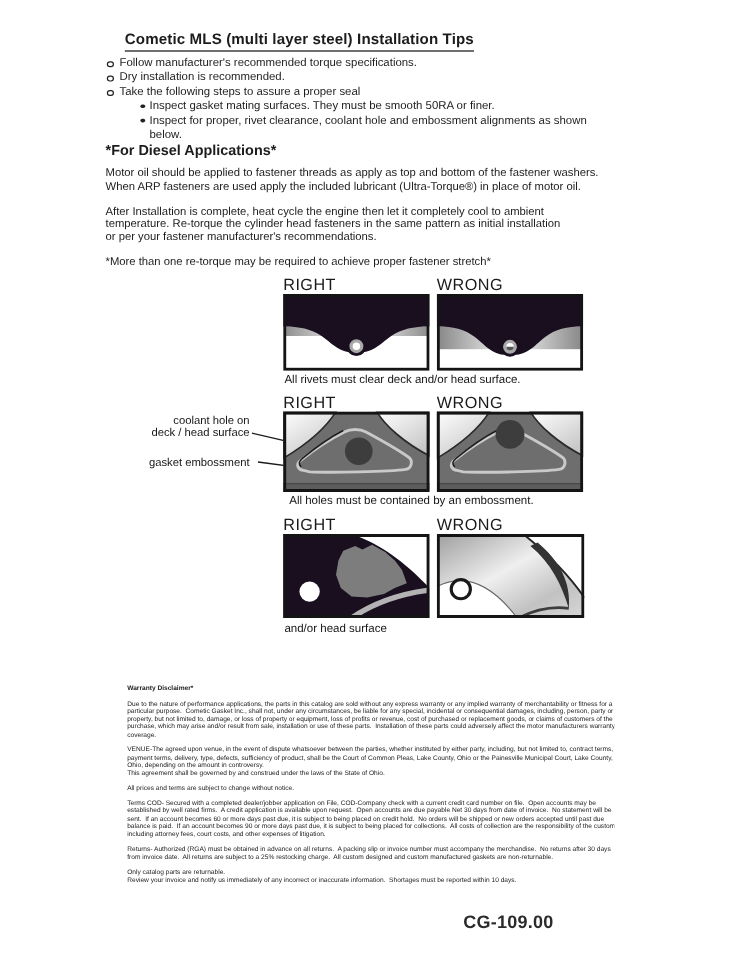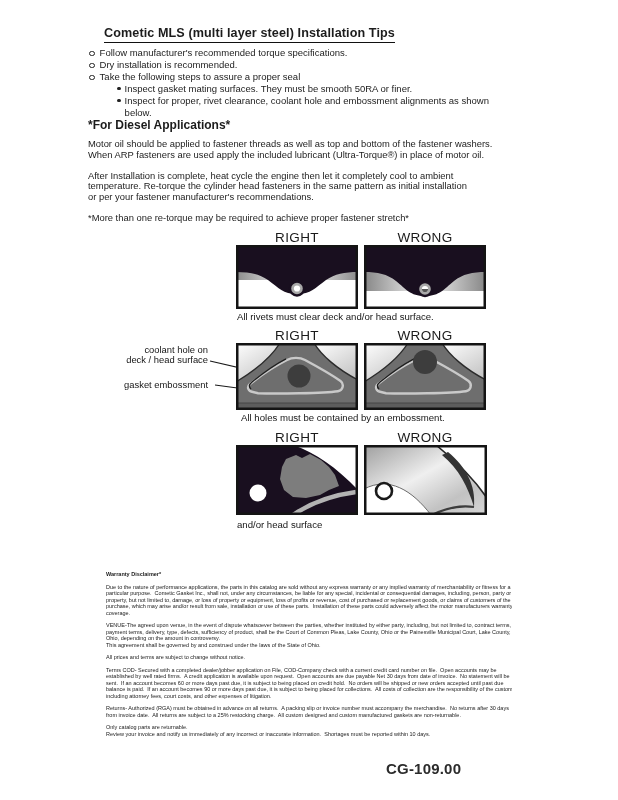--- a/index.html
+++ b/index.html
@@ -21,21 +21,21 @@
   }
   .b-dot{
     width:3.6px;height:3.6px;background:#222;border-radius:50%;
     display:inline-block;margin:3.5px 4px 0 0;flex:0 0 auto;
   }
   
   .diesel{position:absolute;left:88px;top:118px;width:470px;}
   .diesel-h{font-size:12px;font-weight:bold;margin-bottom:7px;}
   .dpara{font-size:9.4px;line-height:10.8px;margin-bottom:10px;}
   
-  .dlabel{position:absolute;width:122px;text-align:center;font-size:13.5px;letter-spacing:.4px;color:#1a1a1a;}
+  .dlabel{position:absolute;width:122px;font-size:13.5px;letter-spacing:.4px;color:#1a1a1a;}
   .panel{position:absolute;line-height:0;}
   .dcaption{position:absolute;font-size:9.6px;line-height:11.5px;color:#161616;}
   .anno{position:absolute;font-size:9.4px;line-height:9.6px;text-align:right;width:120px;color:#161616;}
   .leader{position:absolute;pointer-events:none;}
   
   .disclaimer{position:absolute;left:106px;top:571px;width:414px;font-size:5.5px;line-height:6.5px;color:#222;}
   .disclaimer .dh{font-weight:bold;margin-bottom:6px;}
   .disclaimer p{margin:0 0 6px 0;white-space:pre-wrap;}
   .disclaimer p.tight{margin-bottom:0;}
   
@@ -67,21 +67,21 @@
     </div>
     <div class="tip-line sub">
       <span class="b-dot"></span>
       <span>Inspect for proper, rivet clearance, coolant hole and embossment alignments as shown below.</span>
     </div>
   </div>
 
   <div class="diesel">
     <div class="diesel-h">*For Diesel Applications*</div>
     <div class="dpara">
-      <div>Motor oil should be applied to fastener threads as well as top and bottom of the fastener washers.</div>
+      <div>Motor oil should be applied to fastener threads as apply as top and bottom of the fastener washers.</div>
       <div>When ARP fasteners are used apply the included lubricant (Ultra-Torque®) in place of motor oil.</div>
     </div>
     <div class="dpara">
       <div>After Installation is complete, heat cycle the engine then let it completely cool to ambient</div>
       <div>temperature. Re-torque the cylinder head fasteners in the same pattern as initial installation</div>
       <div>or per your fastener manufacturer's recommendations.</div>
     </div>
     <div class="dpara">*More than one re-torque may be required to achieve proper fastener stretch*</div>
   </div>
 

